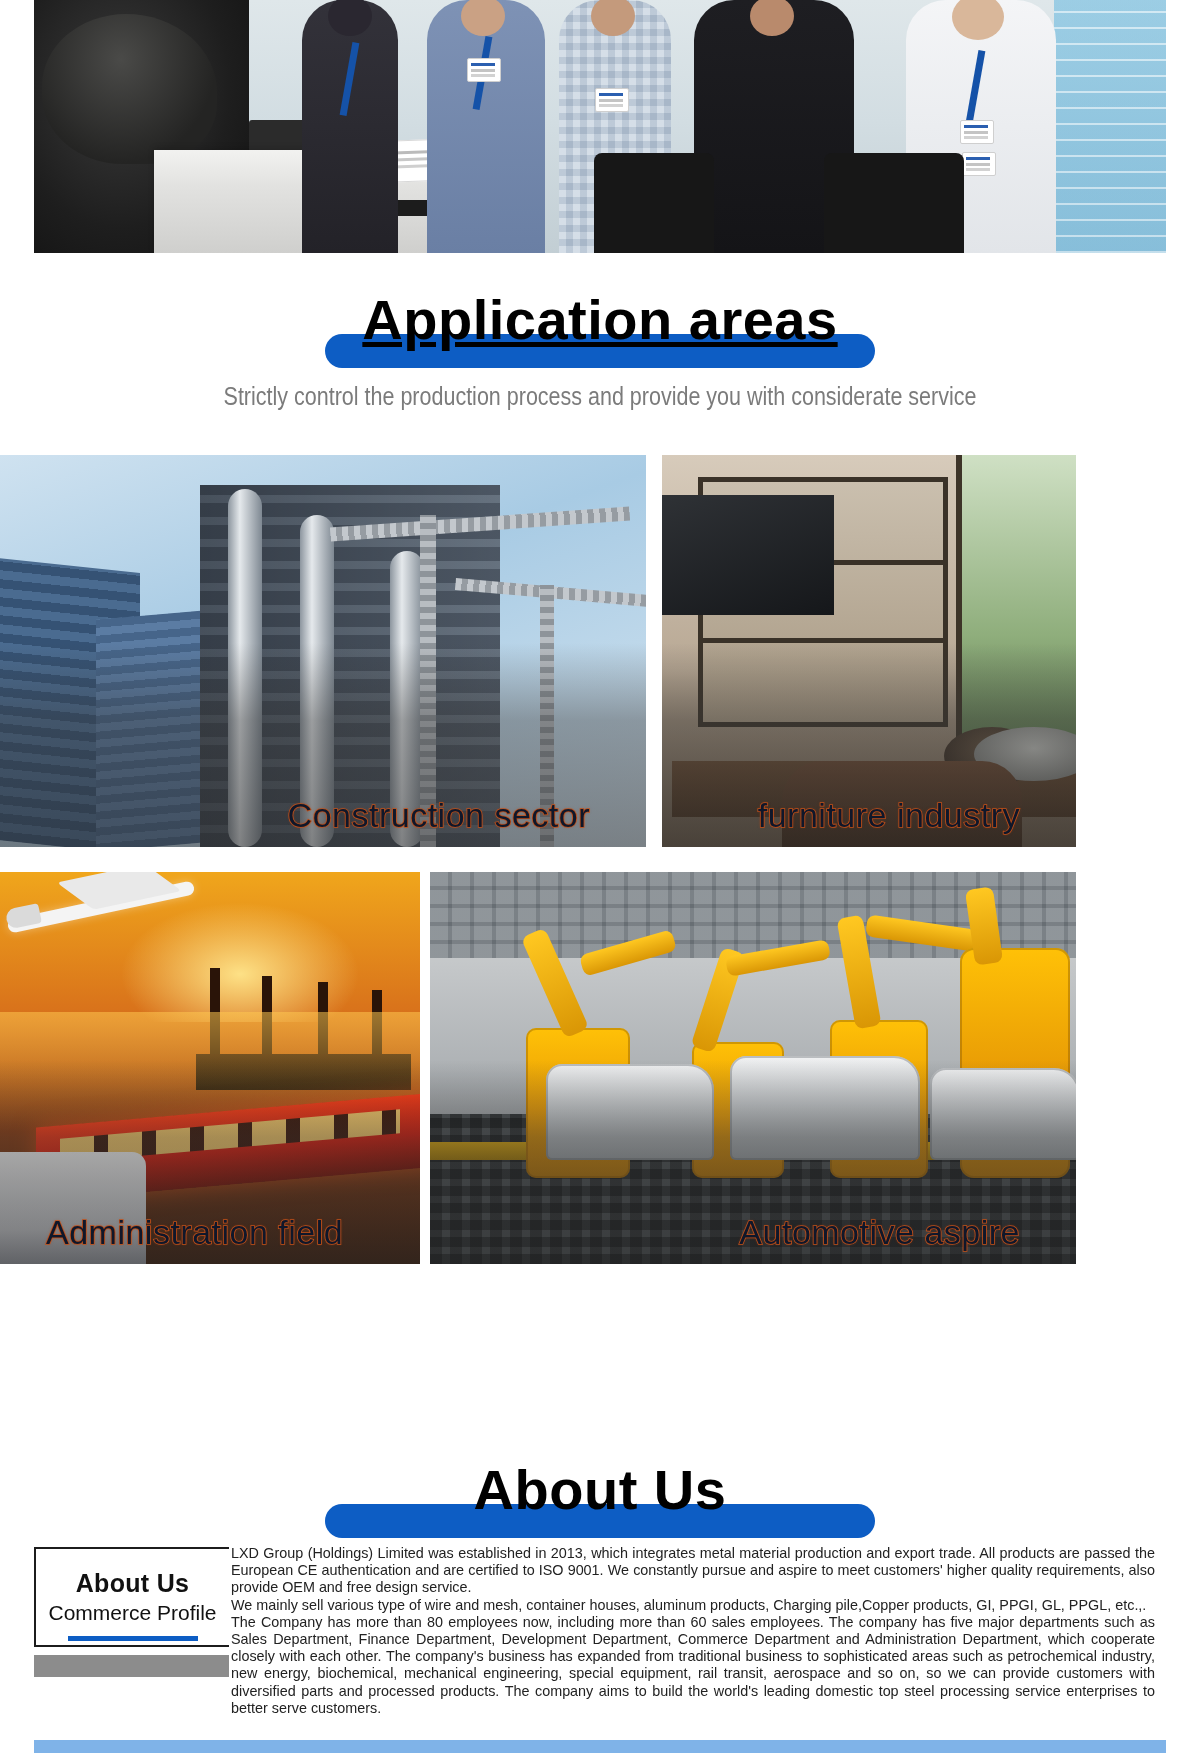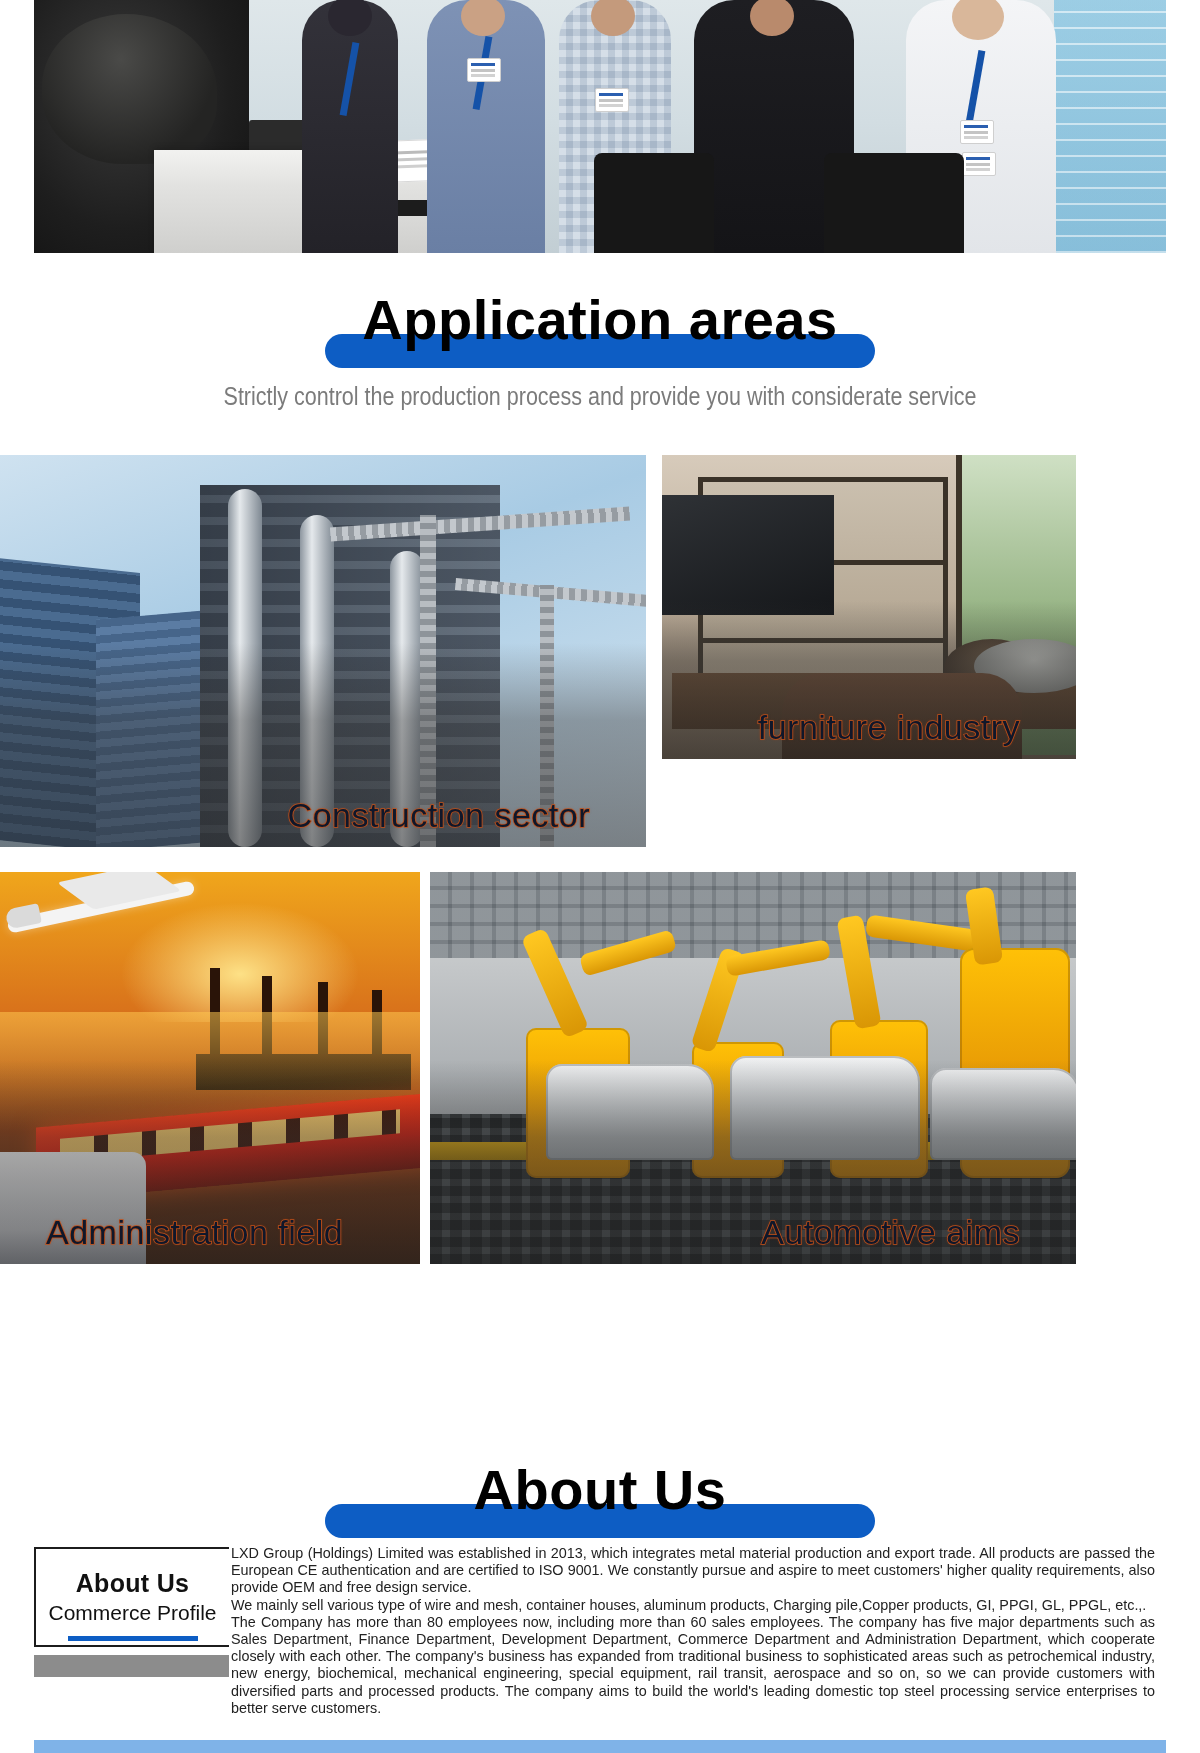--- a/index.html
+++ b/index.html
@@ -115,21 +115,21 @@
     position: relative;
     z-index: 2;
     font-weight: bold;
     color: #000;
     letter-spacing: 0.5px;
     white-space: nowrap;
   }
 
   #app-heading { position:absolute; left:0; top:282px; width:1200px; height:76px; }
   #app-heading .heading-bar { top:52px; width:550px; height:34px; }
-  #app-heading .heading-text { font-size:56px; line-height:76px; }
+  #app-heading .heading-text { font-size:56px; line-height:76px;text-decoration:underline; }
 
   .subtitle {
     position: absolute;
     left: 0; top: 382px; width:1200px;
     text-align: center;
     font-size: 25px;
     color: #7b7b7b;
     transform: scaleX(0.86);
     white-space: nowrap;
   }
@@ -195,21 +195,21 @@
     position:absolute; left:540px; top:130px; width:14px; height:262px;
     background: repeating-linear-gradient(0deg,#b8bdc2 0 6px, #8e949a 6px 12px);
   }
   .cx-crane2-jib{
     position:absolute; left:455px; top:133px; width:230px; height:12px;
     background: repeating-linear-gradient(90deg,#c3c8cd 0 6px,#969ca2 6px 12px);
     transform: rotate(5deg);
   }
 
   
-  #card-furniture { left:662px; top:0; width:414px; height:304px; }
+  #card-furniture { left:662px; top:0; width:414px; height:392px; }
   .fx-bg { position:absolute; inset:0; background: linear-gradient(180deg,#d7cbbb 0%, #b8a894 55%, #6b5a48 100%); }
   .fx-window { position:absolute; right:0; top:0; width:120px; height:300px;
     background: linear-gradient(180deg,#cfe0c4 0%, #8fae7c 60%, #5e7a50 100%);
     border-left:6px solid #3d3428; }
   .fx-shelf {
     position:absolute; left:36px; top:22px; width:250px; height:250px;
     border:5px solid #3a3228;
     background: linear-gradient(180deg,#cabfae 0%, #a79882 100%);
   }
   .fx-shelf:before{
@@ -501,21 +501,21 @@
       <div class="robot-arm" style="left:436px;bottom:320px;width:110px;height:22px;transform:rotate(8deg);"></div>
 
       <div class="robot" style="left:530px;width:110px;height:230px;border-radius:14px;"></div>
       <div class="robot-arm" style="left:540px;bottom:300px;width:28px;height:76px;transform:rotate(-8deg);"></div>
 
       <div class="car-body" style="left:116px;width:168px;height:96px;"></div>
       <div class="car-body" style="left:300px;width:190px;height:104px;"></div>
       <div class="car-body" style="left:500px;width:150px;height:92px;"></div>
 
       <div class="caption-scrim"></div>
-      <div class="caption">Automotive aims</div>
+      <div class="caption">Automotive aspire</div>
     </div>
   </div>
 
   <div class="heading-wrap" id="about-heading">
     <div class="heading-bar"></div>
     <div class="heading-text">About Us</div>
   </div>
 
   <div class="about-body">
 

